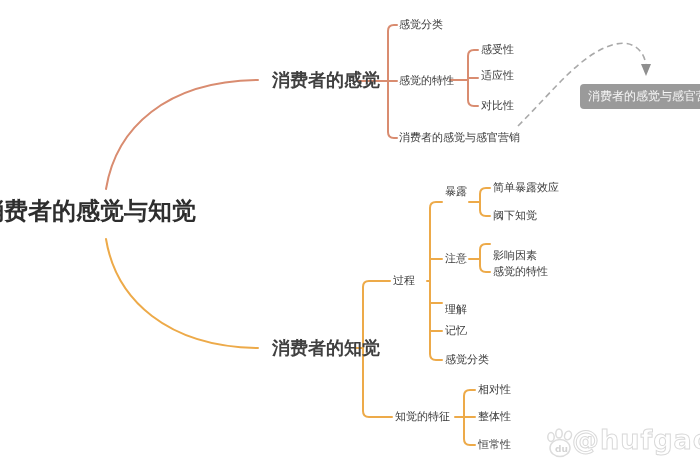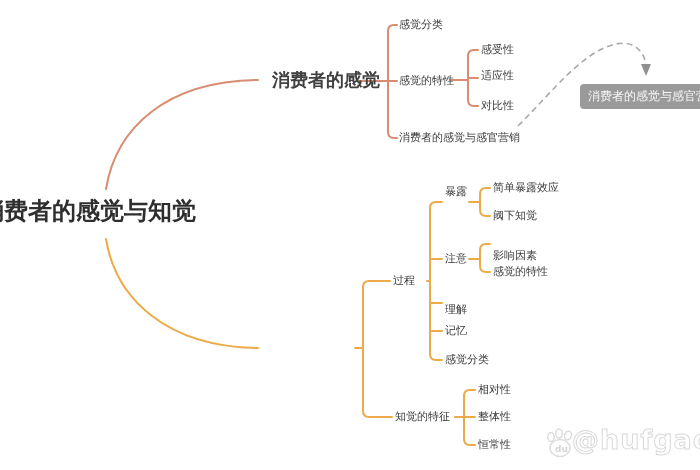--- a/index.html
+++ b/index.html
@@ -61,20 +61,21 @@
   <div class="node" style="left:399px;top:81px">感觉的特性</div>
   <div class="node" style="left:481px;top:50px">感受性</div>
   <div class="node" style="left:481px;top:76px">适应性</div>
   <div class="node" style="left:481px;top:106px">对比性</div>
   <div class="node" style="left:399px;top:138px">消费者的感觉与感官营销</div>
 
   <div class="callout">
     <span>消费者的感觉与感官营销</span>
   </div>
 
+  <div class="node lvl1" style="left:272px;top:348px">消费者的知觉</div>
   <div class="node" style="left:393px;top:281px">过程</div>
   <div class="node" style="left:445px;top:192px">暴露</div>
   <div class="node" style="left:493px;top:188px">简单暴露效应</div>
   <div class="node" style="left:493px;top:216px">阈下知觉</div>
   <div class="node" style="left:445px;top:259px">注意</div>
   <div class="node" style="left:493px;top:256px">影响因素</div>
   <div class="node" style="left:493px;top:272px">感觉的特性</div>
   <div class="node" style="left:445px;top:310px">理解</div>
   <div class="node" style="left:445px;top:331px">记忆</div>
   <div class="node" style="left:445px;top:360px">感觉分类</div>

